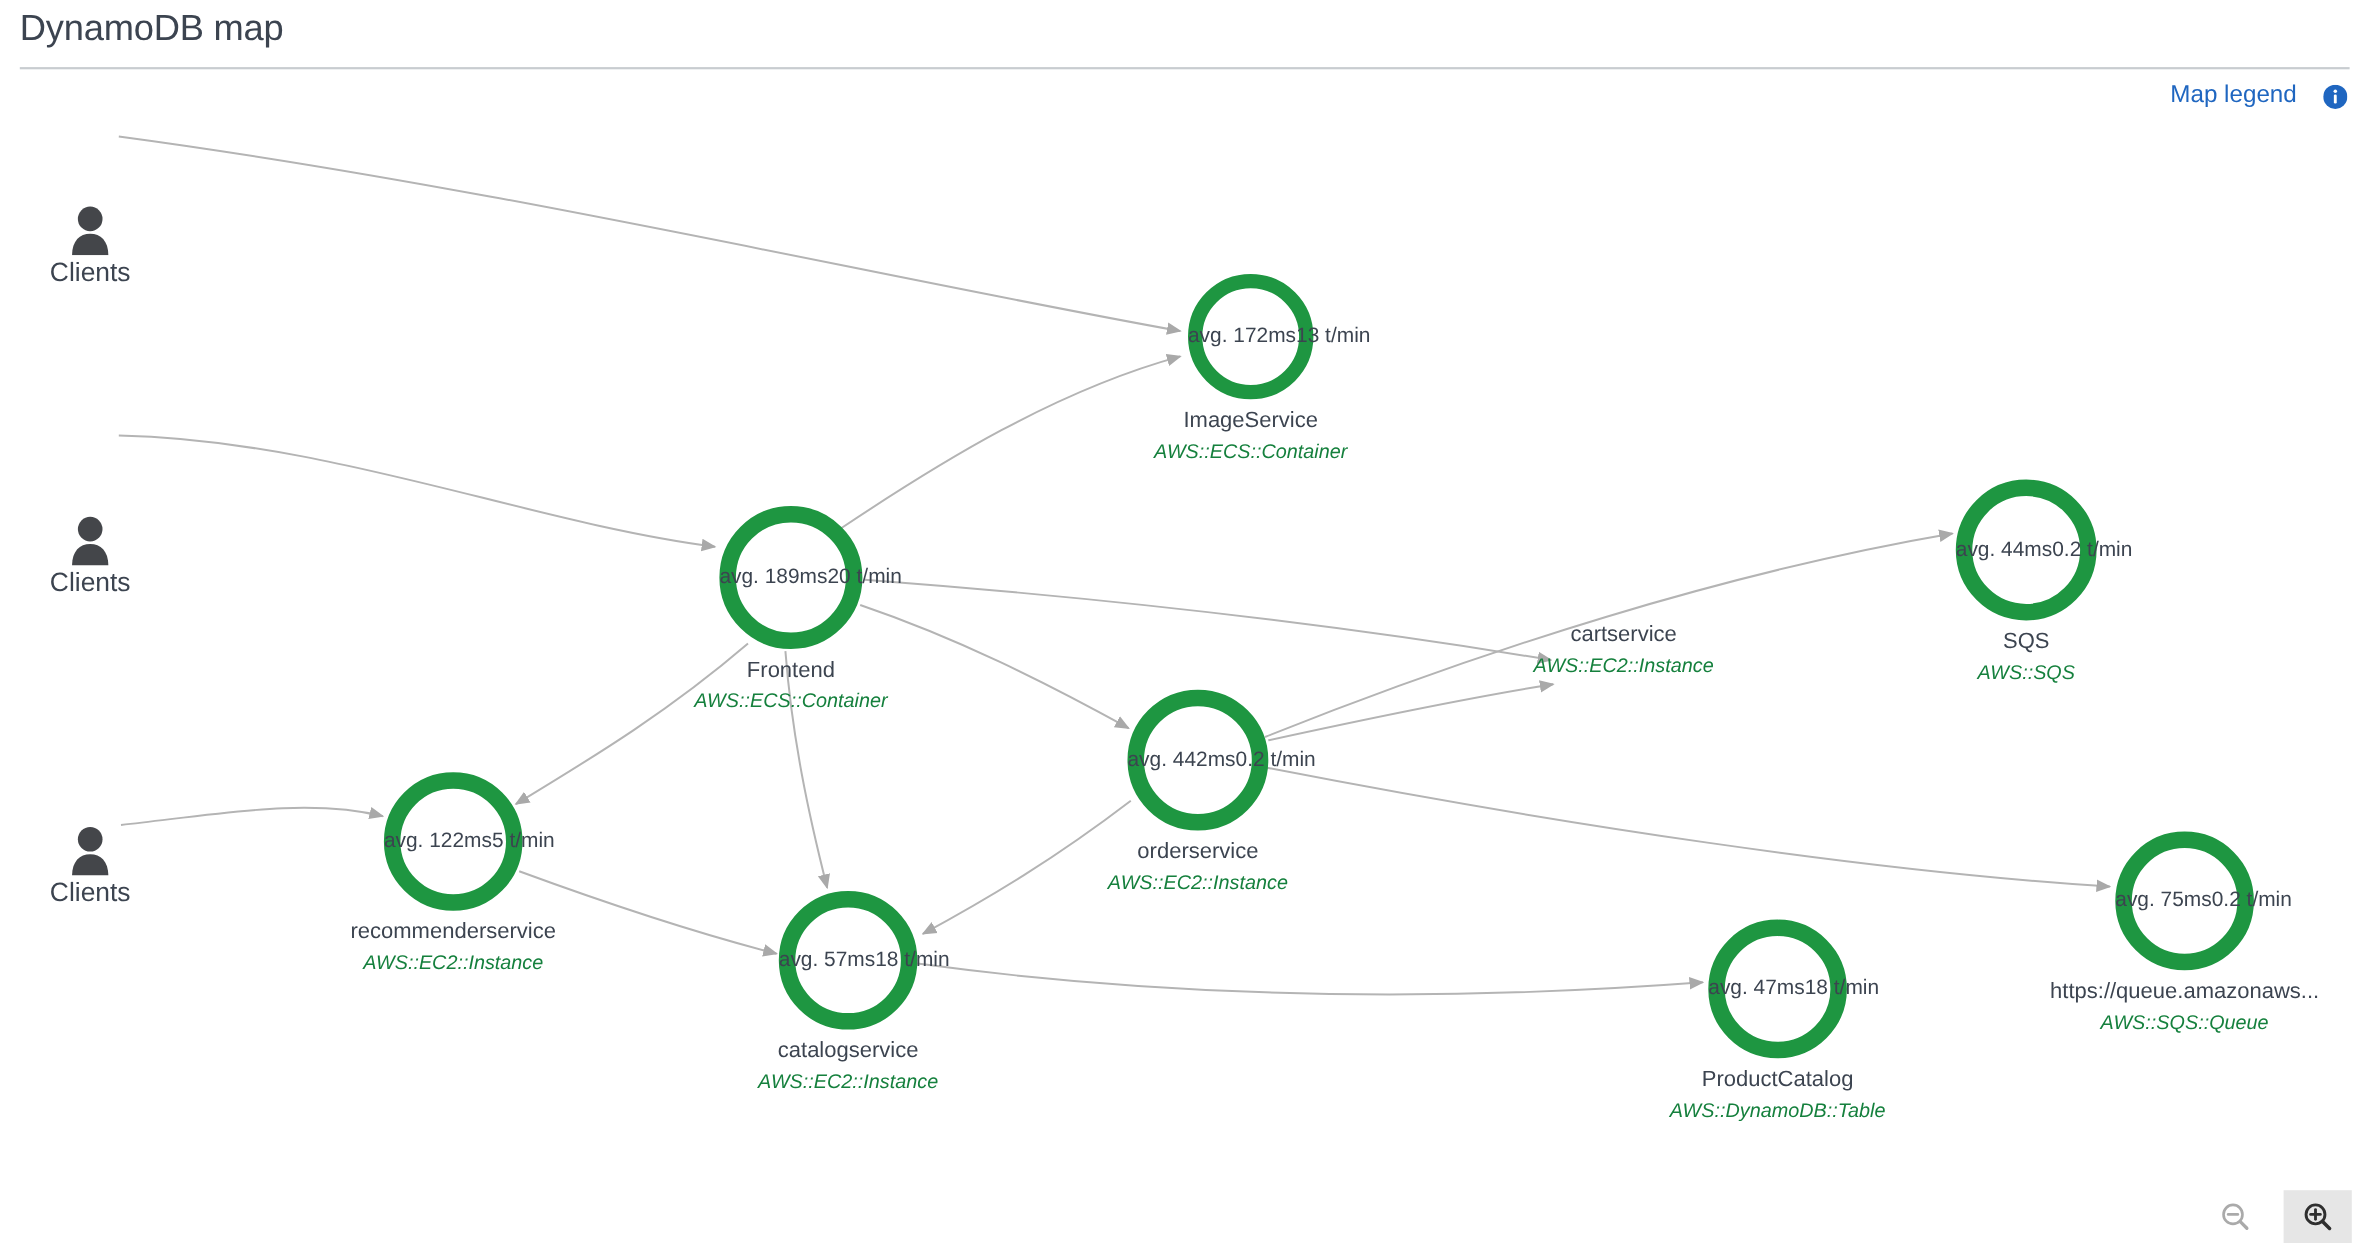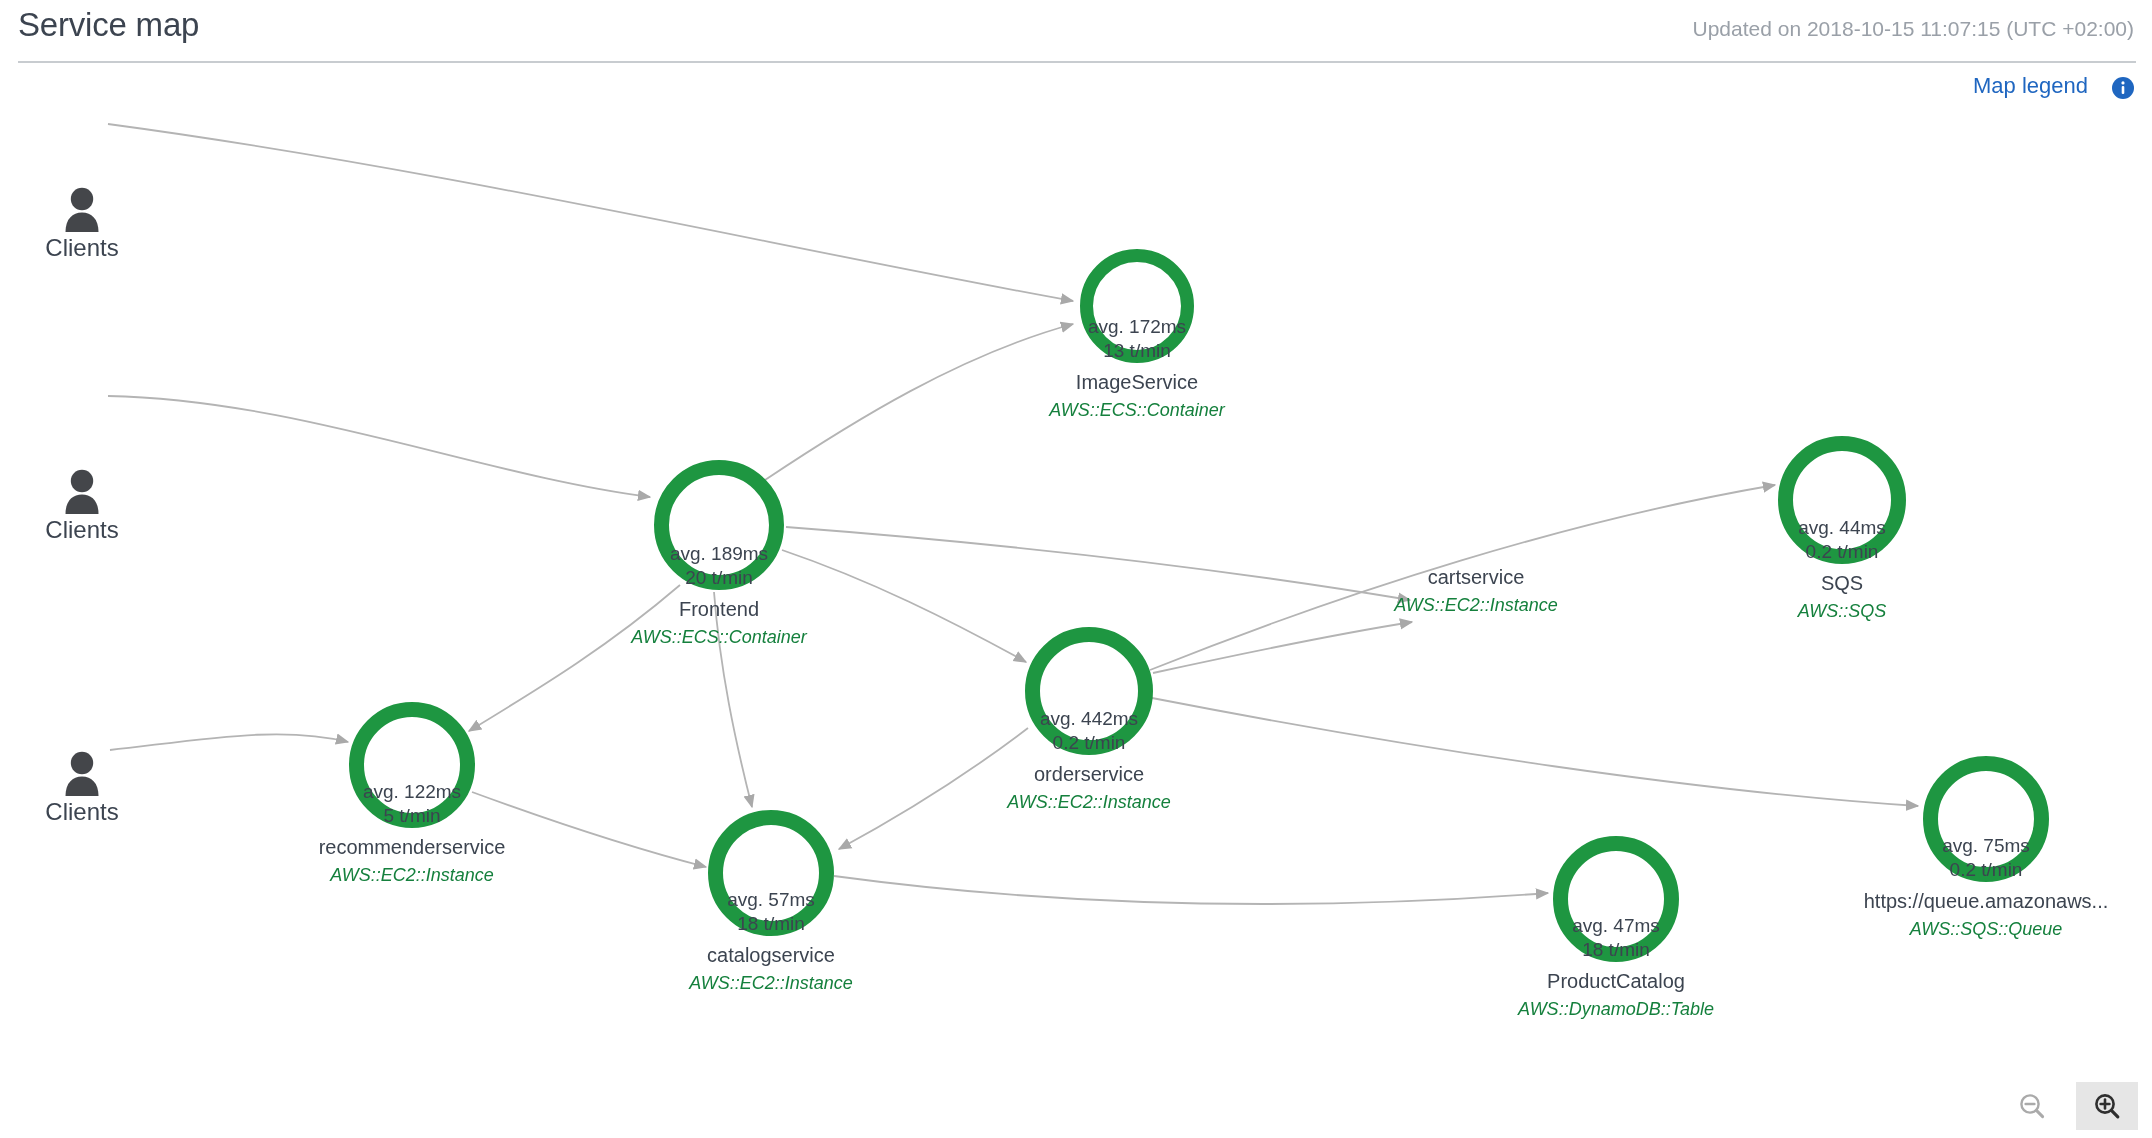--- a/index.html
+++ b/index.html
@@ -132,23 +132,23 @@
     background: #ffffff;
     box-sizing: border-box;
   }
   .svc-metrics {
     position: absolute;
     left: 0;
     top: 0;
     width: 100%;
     height: 100%;
     display: flex;
-    flex-direction: column;
+    flex-direction: row;
     align-items: center;
-    justify-content: flex-end;
+    justify-content: space-between;
     pointer-events: none;
   }
   .svc-latency, .svc-rate {
     font-size: 19px;
     color: #3c4450;
     line-height: 24px;
     white-space: nowrap;
   }
   .svc-name {
     margin-top: 7px;
@@ -187,22 +187,21 @@
   .zoom-btn.out { background: #ffffff; }
   .zoom-btn.in  { background: #e6e6e6; }
   .zoom-btn svg { display: block; }
 </style>
 </head>
 <body>
 
 <div id="app">
 
   <div class="header">
-    <div class="header-title">Service map</div>
-    <div class="header-updated">Updated on 2018-10-15 11:07:15 (UTC +02:00)</div>
+    <div class="header-title">DynamoDB map</div>
     <div class="header-rule"></div>
   </div>
 
   <div class="legend-link-wrap">
     <span class="legend-link">Map legend</span>
     <span>
       <svg class="info-icon" viewBox="0 0 22 22" aria-hidden="true">
         <circle cx="11" cy="11" r="11" fill="#1f66c0"></circle>
         <rect x="9.7" y="9" width="2.6" height="8" rx="1.1" fill="#ffffff"></rect>
         <circle cx="11" cy="5.9" r="1.6" fill="#ffffff"></circle>

